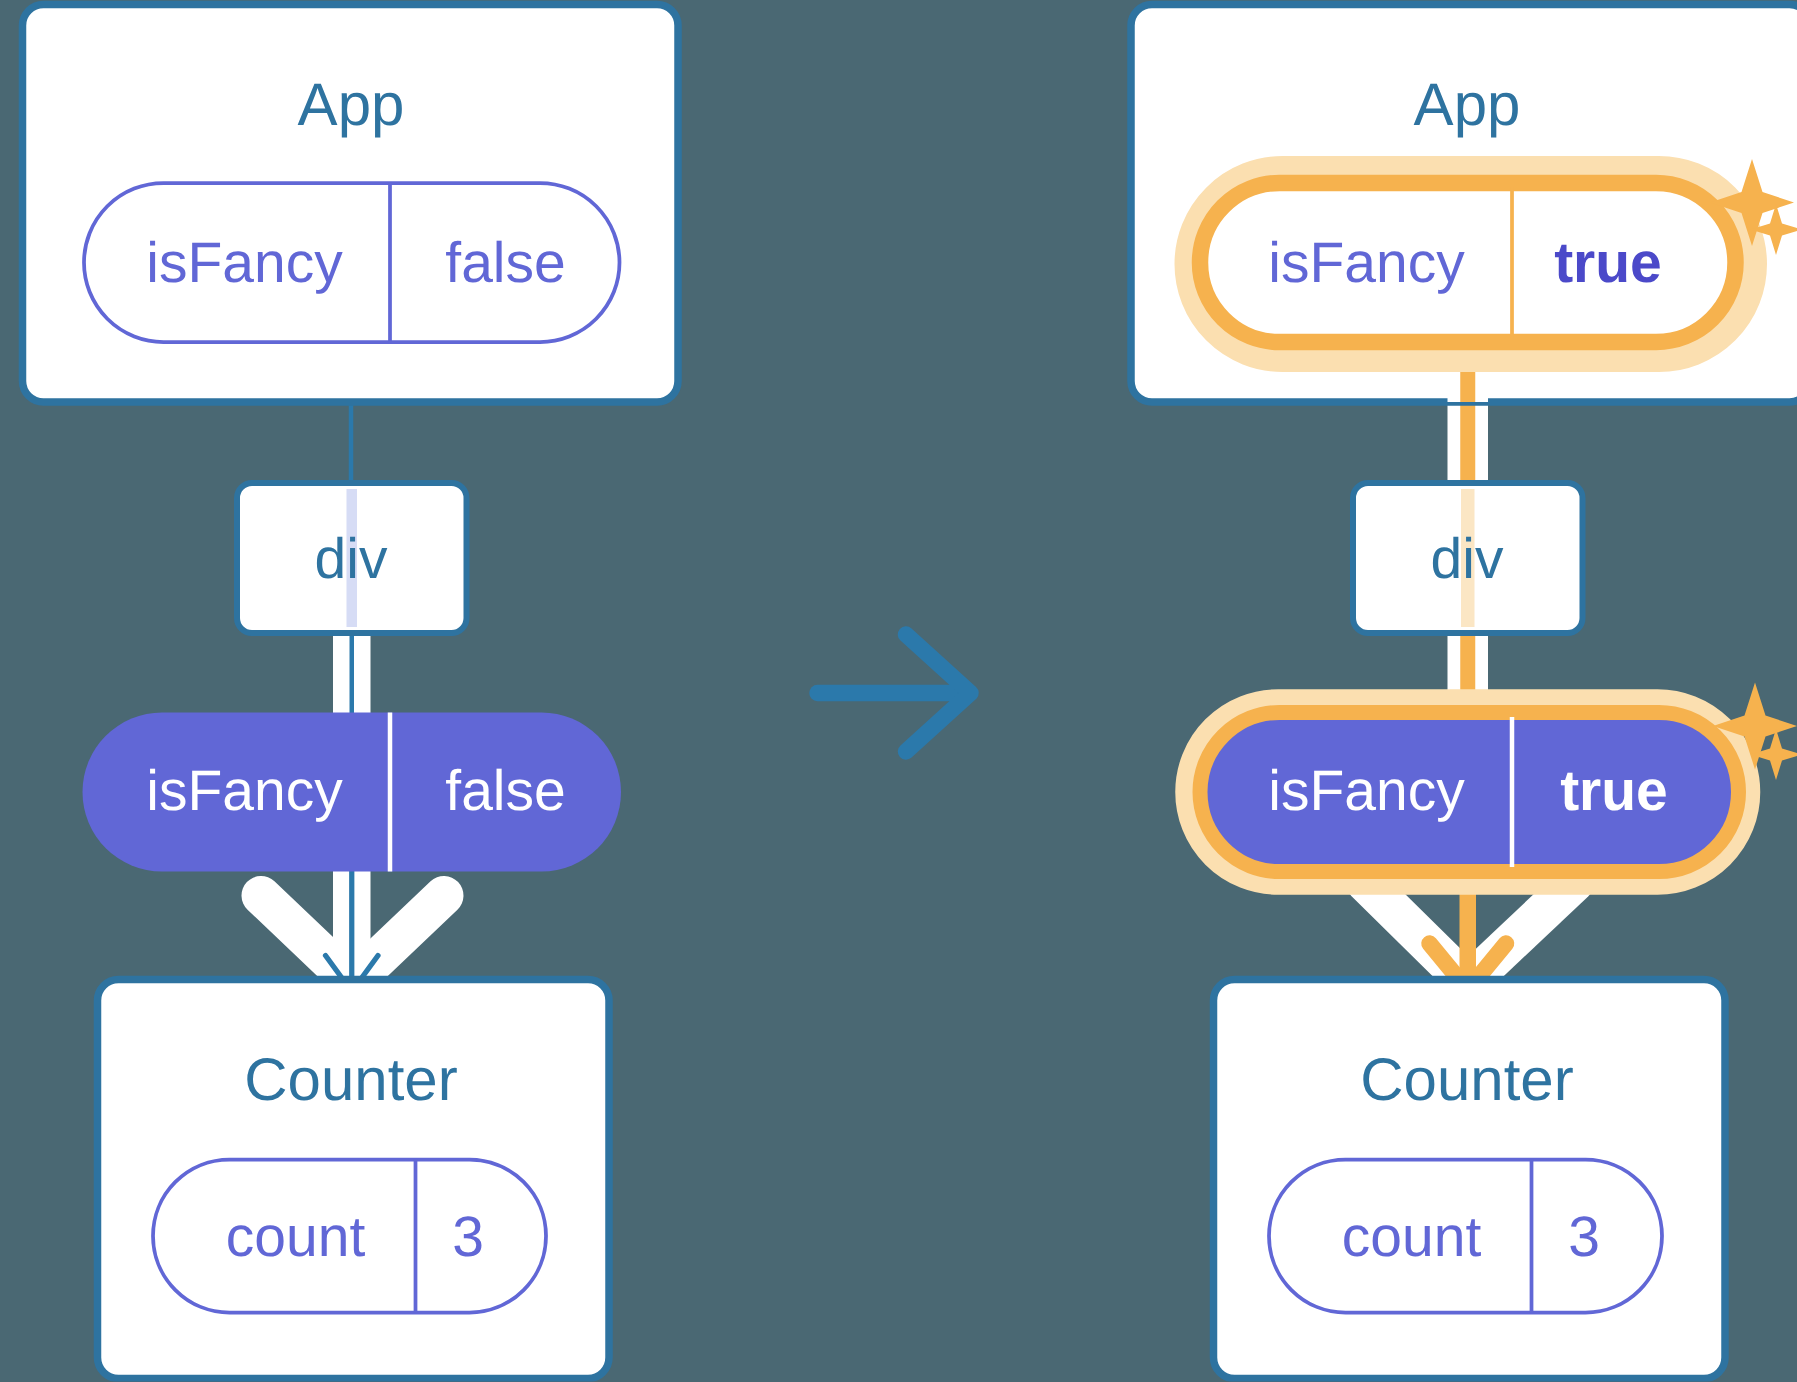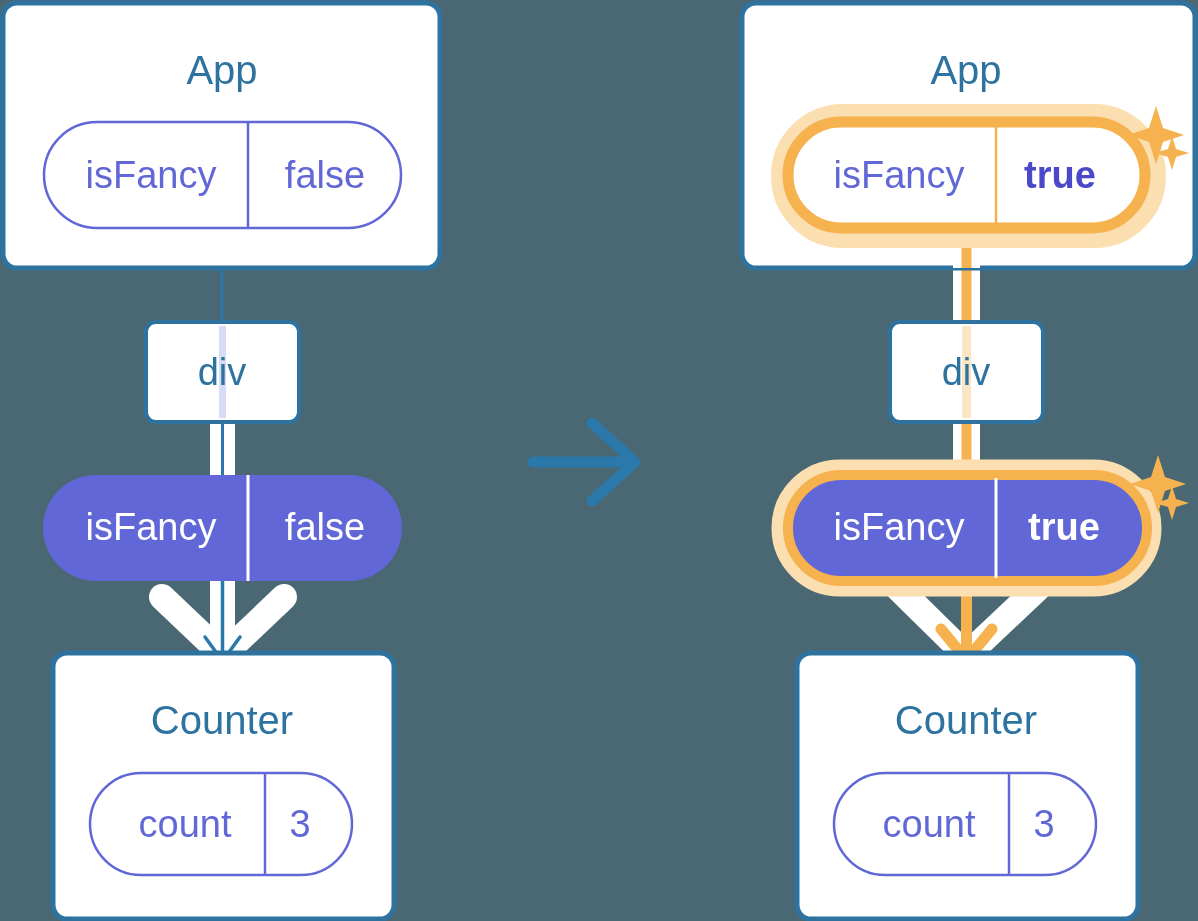--- a/index.html
+++ b/index.html
@@ -3,21 +3,21 @@
 <meta charset="utf-8">
 <style>
   html,body{margin:0;padding:0;}
   body{
     width:1198px;height:921px;
     background:#4a6873;
     font-family:"Liberation Sans", sans-serif;
     overflow:hidden;
     position:relative;
   }
-  #stage{position:absolute;left:0;top:0;width:1082px;height:921px;}
+  #stage{position:absolute;left:12px;top:0;width:1082px;height:921px;}
   svg.layer{position:absolute;left:0;top:0;width:1198px;height:921px;overflow:visible;}
   .txt{ dominant-baseline:middle; text-anchor:middle; }
 </style>
 </head>
 <body>
 
 <div id="stage">
 
   <svg class="layer" viewBox="0 0 1198 921">
 

